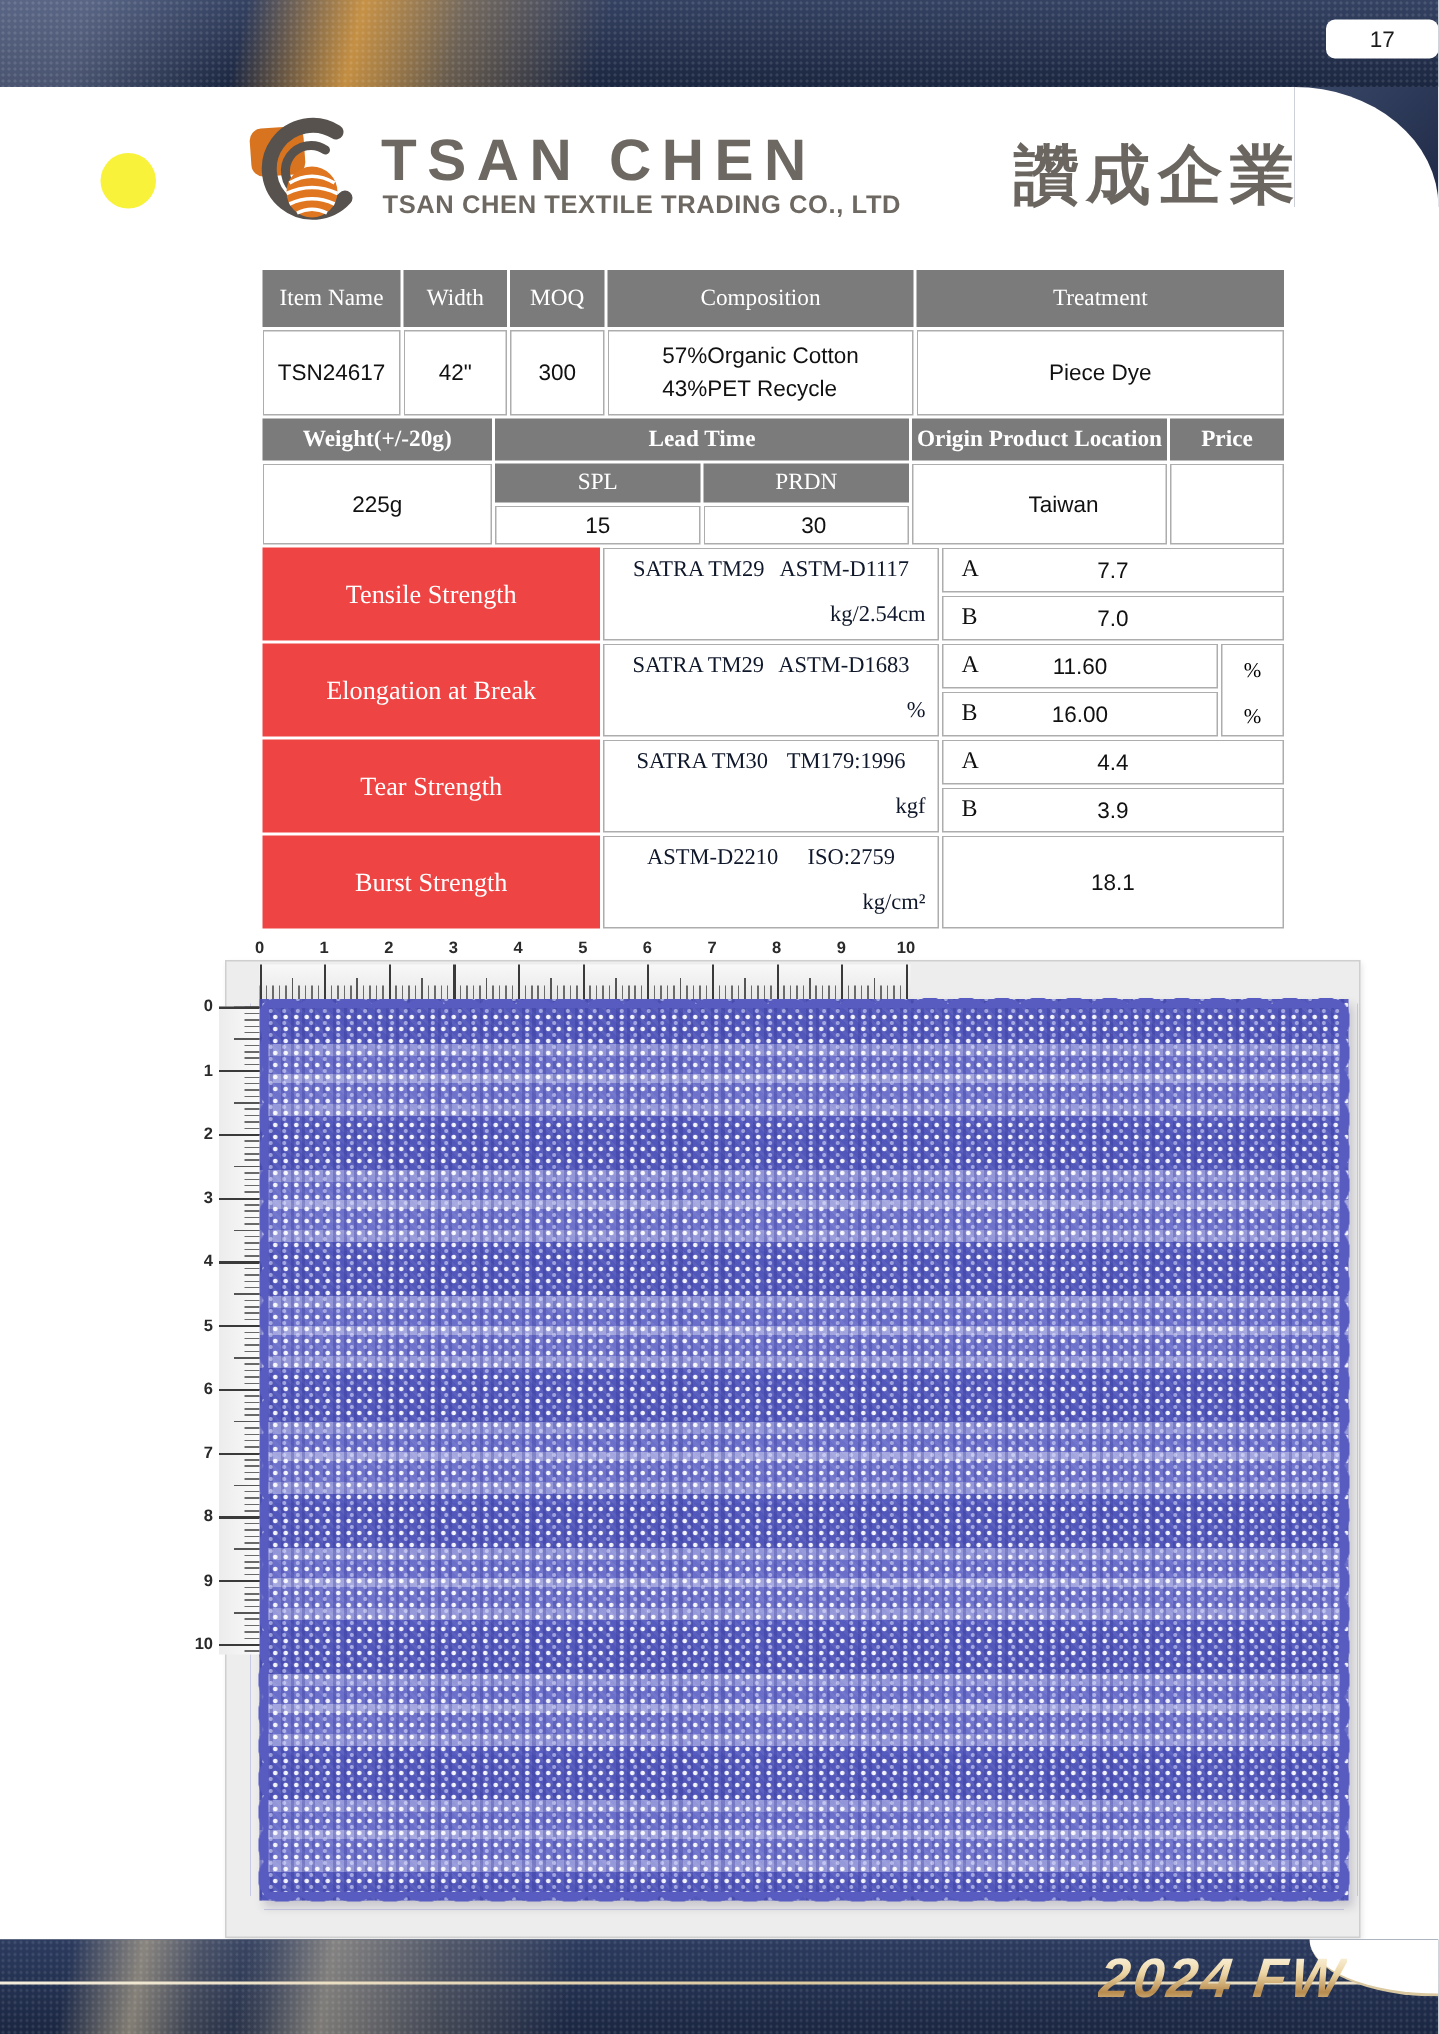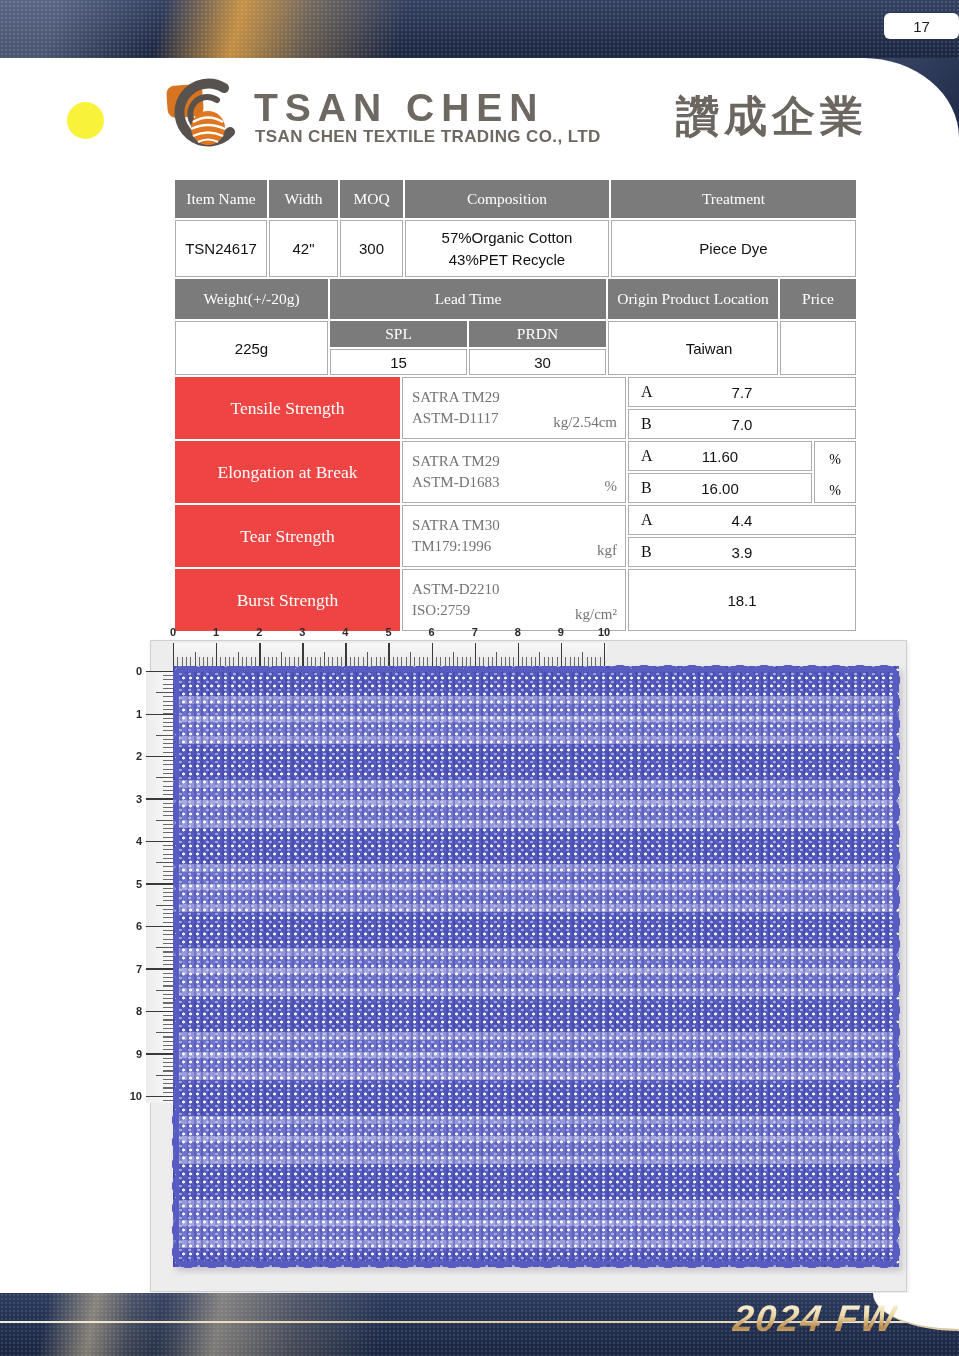--- a/index.html
+++ b/index.html
@@ -41,40 +41,40 @@
 .dot{position:absolute;left:67px;top:102px;width:37px;height:37px;border-radius:50%;background:#f8f23b;}
 .logo{position:absolute;left:164px;top:78px;}
 .brandname{position:absolute;left:254px;top:86px;font-weight:700;font-size:39px;letter-spacing:7px;color:#6d6861;text-align:center;}
 .brandsub{position:absolute;left:255px;top:127px;font-weight:700;font-size:17px;letter-spacing:.4px;color:#6d6861;}
 .cn{position:absolute;left:676px;top:88px;font-weight:700;font-size:43px;letter-spacing:5px;color:#6b6660;
  font-family:"DejaVu Sans","Liberation Sans",sans-serif;}
 
 
 .spec{position:absolute;left:175px;top:180px;width:681px;}
 .row{display:grid;gap:2px;margin-bottom:2px;}
-.c{display:flex;align-items:center;justify-content:center;text-align:center;}
+.c{display:flex;align-items:center;justify-content:center;text-align:left;}
 .hd{background:#7b7b7b;color:#fff;font-family:"Liberation Serif",serif;font-size:15.5px;}
 .wv{background:#fff;box-shadow:inset 0 0 0 1px #adadad;font-size:15px;color:#111;}
 .r1{grid-template-columns:92px 69px 63px 204px 1fr;height:38px;}
 .r2{grid-template-columns:92px 69px 63px 204px 1fr;height:57px;}
 .comp{line-height:1.45;}
-.r3{grid-template-columns:153px 276px 170px 1fr;height:40px;}
+.r3{grid-template-columns:153px 276px 170px 1fr;height:28px;font-weight:bold;}
 .r4{grid-template-columns:153px 137px 137px 170px 1fr;grid-template-rows:26px 26px;height:54px;}
 .cw{grid-column:1;grid-row:1/3;}
 .cspl{grid-column:2;grid-row:1;}
 .cprdn{grid-column:3;grid-row:1;}
 .ctw{grid-column:4;grid-row:1/3;padding-left:32px;}
 .cpr{grid-column:5;grid-row:1/3;}
 .c15{grid-column:2;grid-row:2;}
 .c30{grid-column:3;grid-row:2;padding-left:10px;}
 .tr{grid-template-columns:225px 224px 1fr;height:62px;}
 .lbl{background:#ef4444;color:#fff;font-family:"Liberation Serif",serif;font-size:17.5px;}
 .method{position:relative;background:#fff;box-shadow:inset 0 0 0 1px #adadad;
- font-family:"Liberation Serif",serif;font-size:15px;color:#737373;
- display:flex;flex-direction:column;justify-content:space-evenly;align-items:flex-start;padding:7px 10px;}
+ font-family:"Liberation Serif",serif;font-size:15px;color:#0f172a;
+ display:flex;flex-direction:row;justify-content:space-evenly;align-items:flex-start;padding:7px 10px;}
 .method .unit{position:absolute;right:9px;bottom:8px;}
 .abwrap{display:grid;gap:2px;}
 .abwrap.hasunit{grid-template-columns:1fr 42px;}
 .abcol{display:grid;grid-template-rows:1fr 1fr;gap:2px;}
 .abrow{position:relative;display:flex;align-items:center;justify-content:center;}
 .letter{position:absolute;left:13px;top:50%;transform:translateY(-50%);
  font-family:"Liberation Serif",serif;font-size:16px;}
 .unitcol{display:grid;grid-template-rows:1fr 1fr;background:#fff;box-shadow:inset 0 0 0 1px #adadad;}
 .unitcol span{display:flex;align-items:flex-end;justify-content:center;padding-bottom:4px;
  font-family:"Liberation Serif",serif;font-size:14px;}

